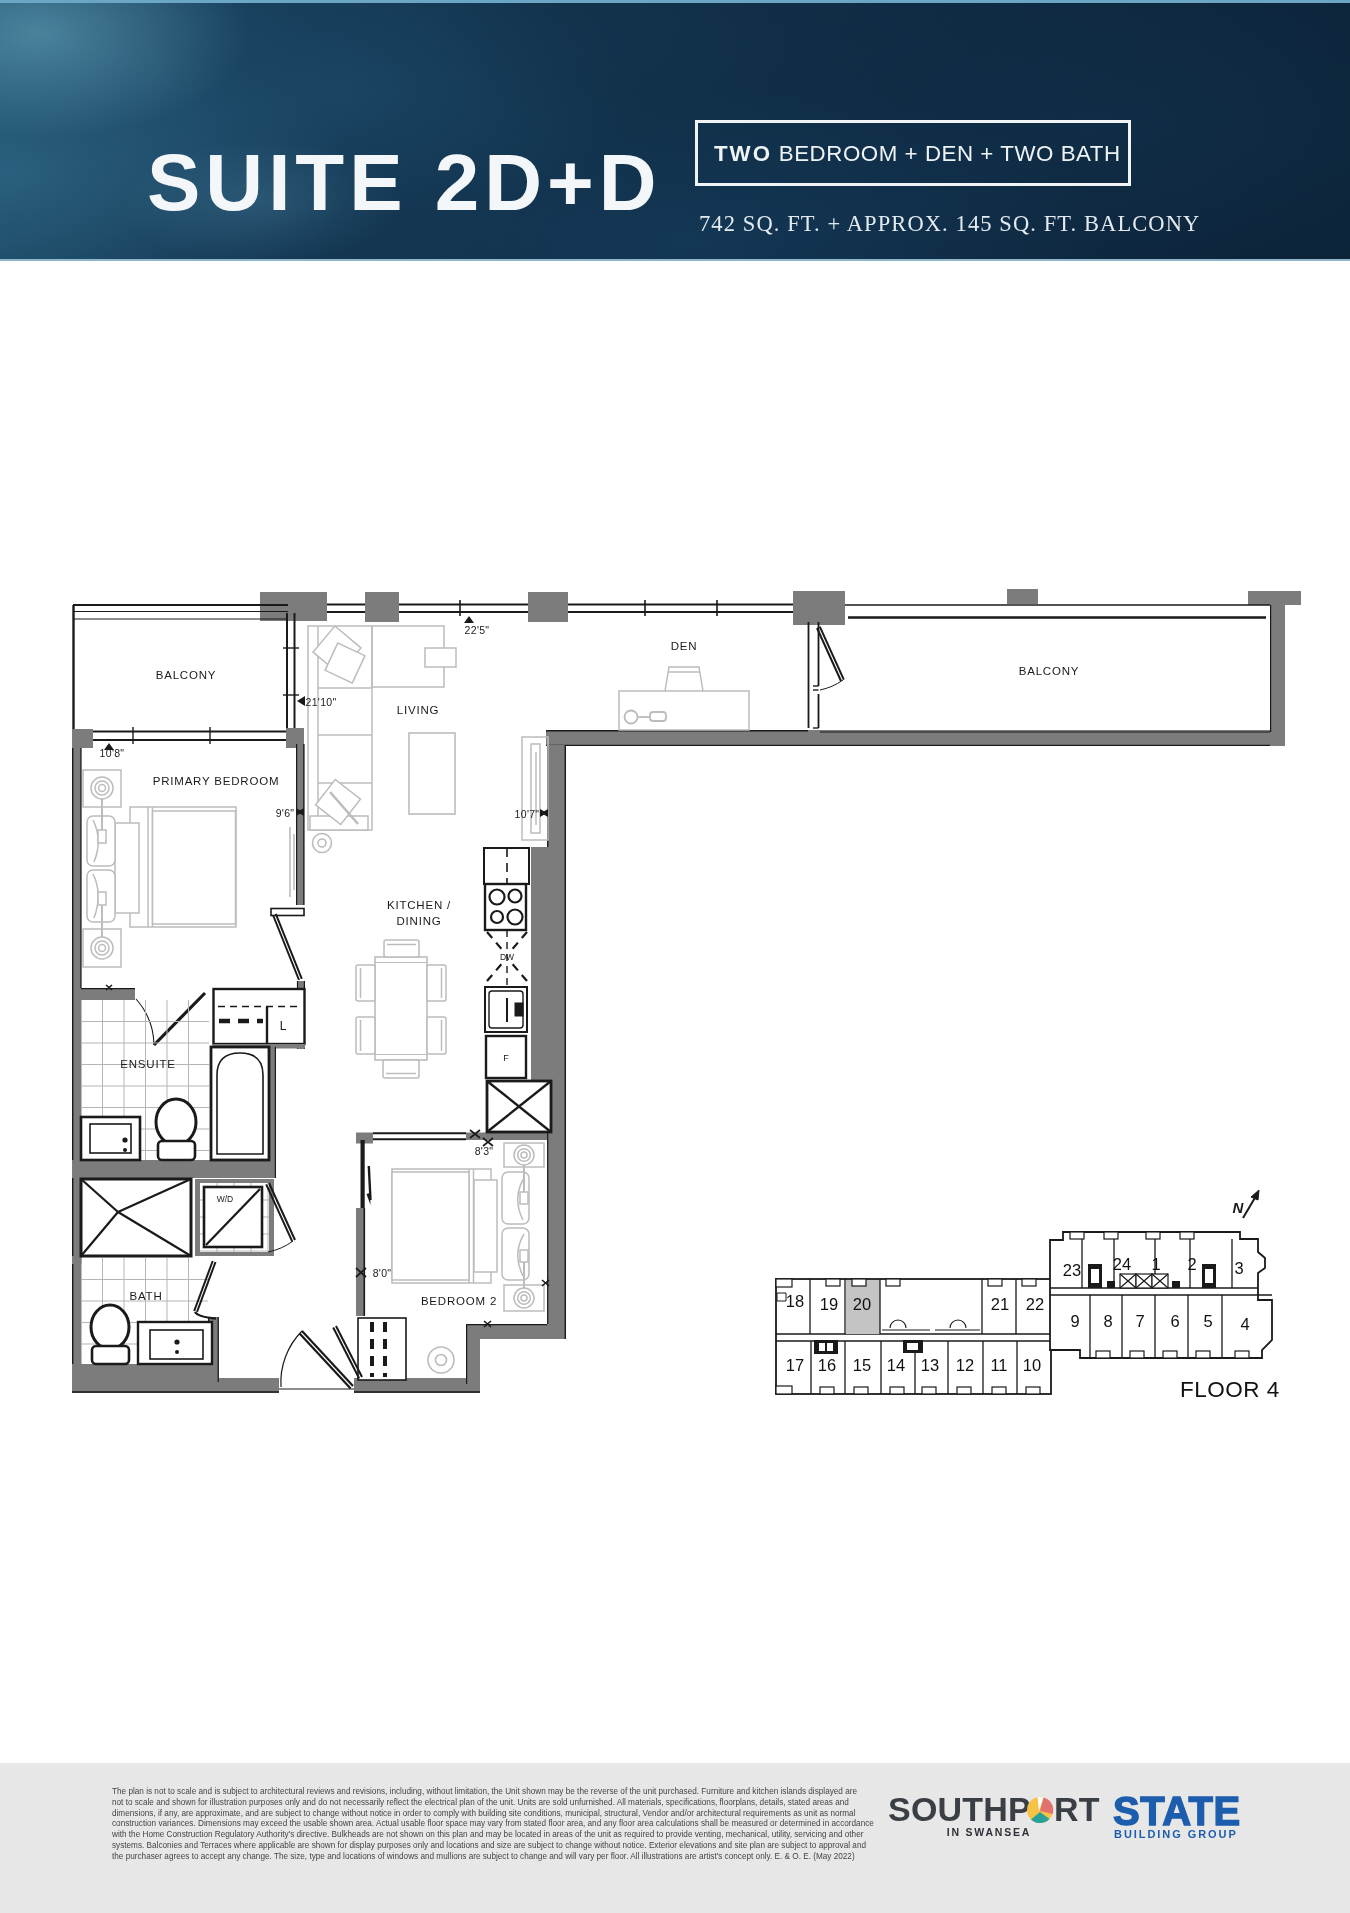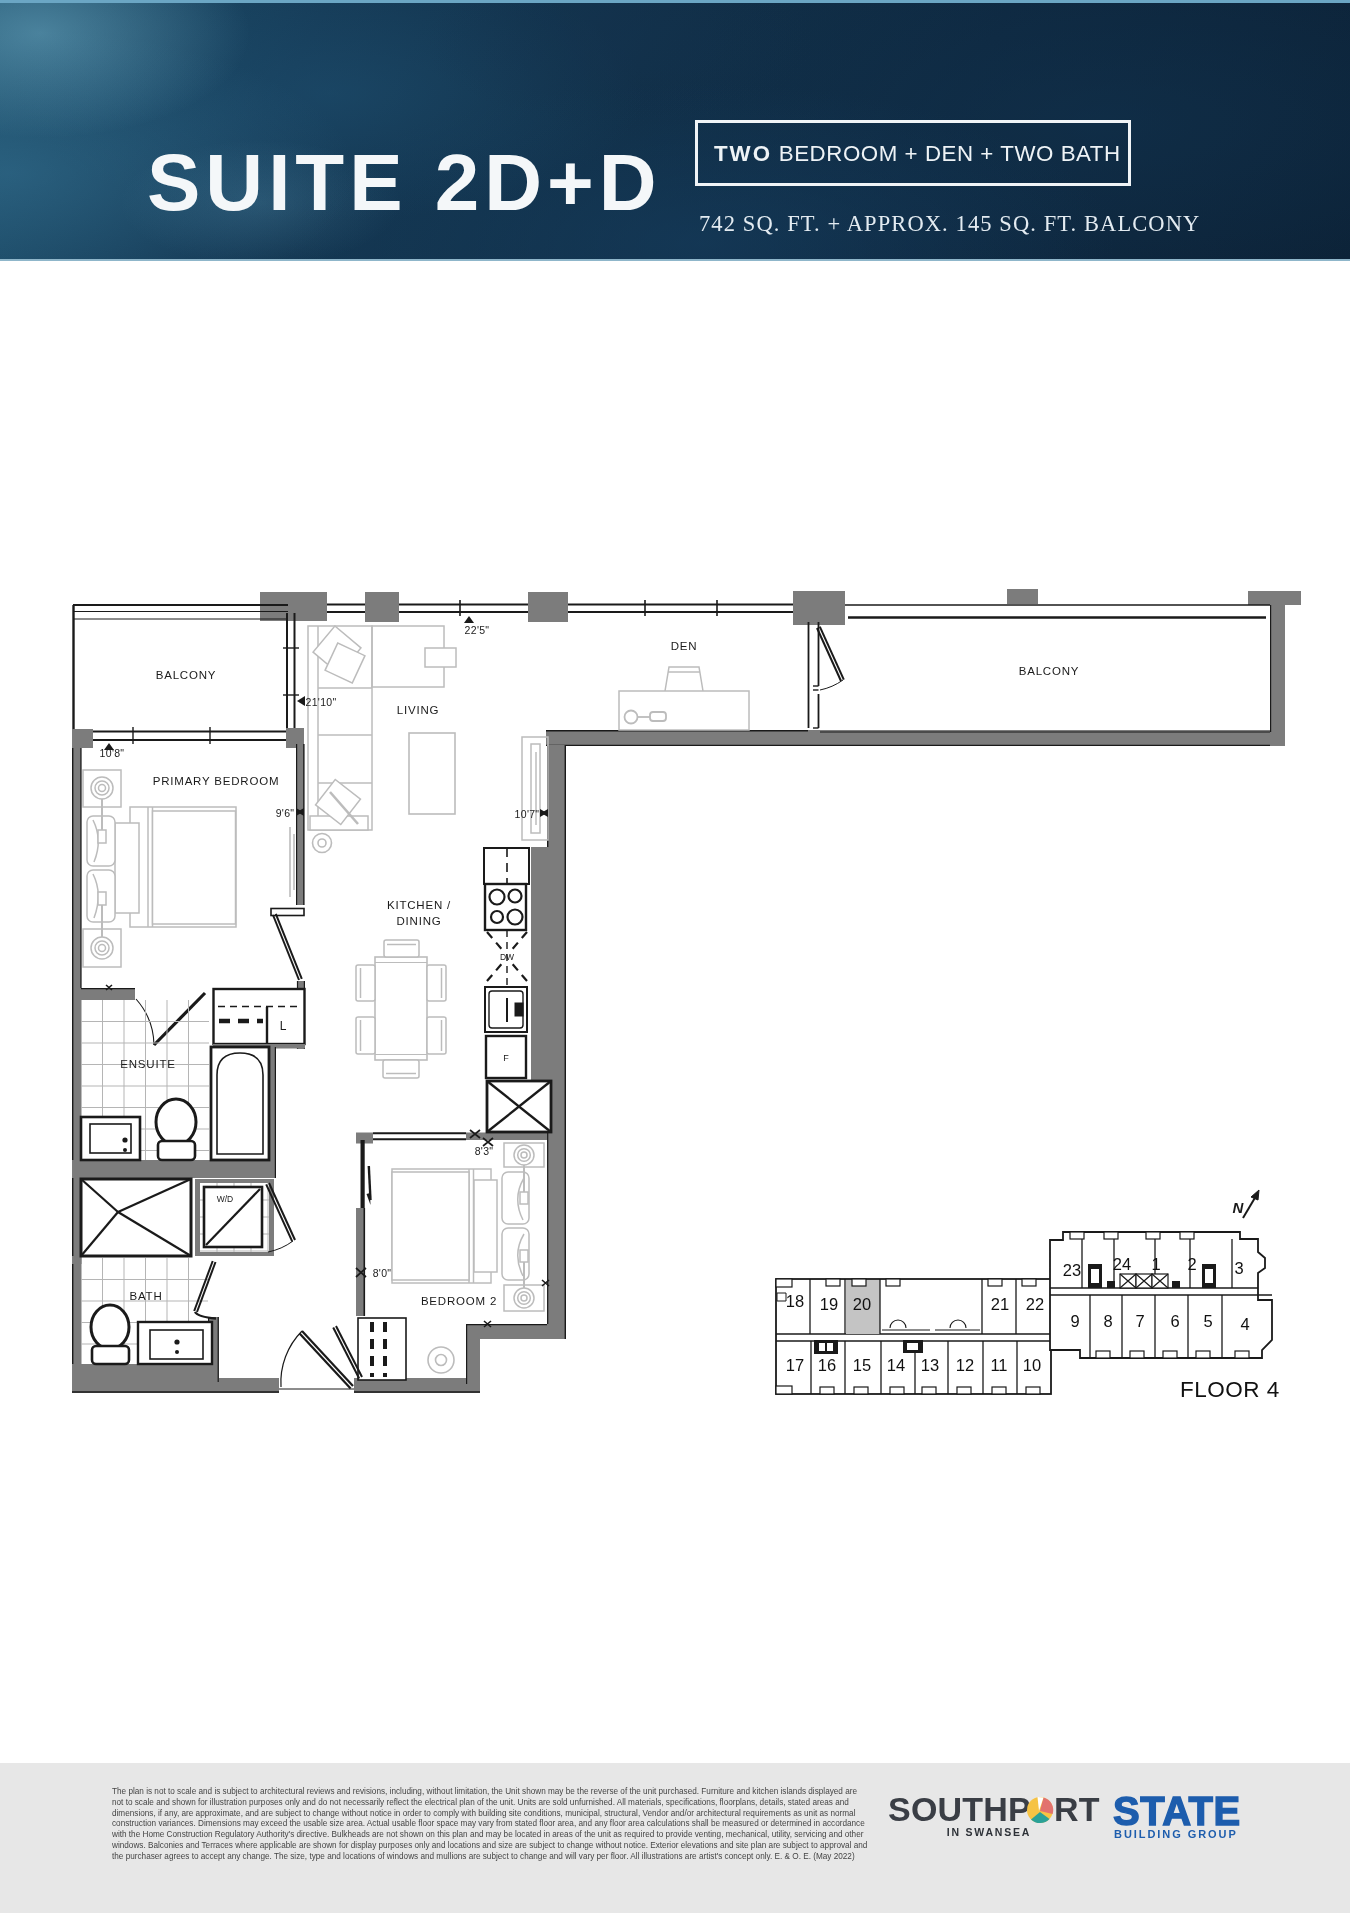--- a/index.html
+++ b/index.html
@@ -35,23 +35,23 @@
 <div id="infoline"><b>TWO</b> BEDROOM + DEN + TWO BATH</div>
 
 <div id="sqft">742 SQ. FT. + APPROX.  145 SQ. FT. BALCONY</div>
 
 <div id="footband"></div>
 
 <div id="disc">
 <div class="dl">The plan is not to scale and is subject to architectural reviews and revisions, including, without limitation, the Unit shown may be the reverse of the unit purchased. Furniture and kitchen islands displayed are</div>
 <div class="dl">not to scale and shown for illustration purposes only and do not necessarily reflect the electrical plan of the unit. Units are sold unfurnished. All materials, specifications, floorplans, details, stated areas and</div>
 <div class="dl">dimensions, if any, are approximate, and are subject to change without notice in order to comply with building site conditions, municipal, structural, Vendor and/or architectural requirements as unit as normal</div>
-<div class="dl">construction variances. Dimensions may exceed the usable size area. Actual usable floor space may vary from stated floor area, and any floor area calculations shall be measured or determined in accordance</div>
+<div class="dl">construction variances. Dimensions may exceed the usable shown area. Actual usable floor space may vary from stated floor area, and any floor area calculations shall be measured or determined in accordance</div>
 <div class="dl">with the Home Construction Regulatory Authority's directive. Bulkheads are not shown on this plan and may be located in areas of the unit as required to provide venting, mechanical, utility, servicing and other</div>
-<div class="dl">windows. Balconies and Terraces where applicable are shown for display purposes only and locations and size are subject to change without notice. Exterior elevations and site plan are subject to approval and</div>
+<div class="dl">systems. Balconies and Terraces where applicable are shown for display purposes only and locations and size are subject to change without notice. Exterior elevations and site plan are subject to approval and</div>
 <div class="dl">the purchaser agrees to accept any change. The size, type and locations of windows and mullions are subject to change and will vary per floor. All illustrations are artist's concept only. E. &amp; O. E. (May 2022)</div>
 </div>
 <svg width="1350" height="1913" viewBox="0 0 1350 1913" style="position:absolute;left:0;top:0" xmlns="http://www.w3.org/2000/svg">
 
 <g>
       <rect x="72" y="729" width="9.5" height="664" fill="#7c7c7c"></rect>
       <line x1="72.7" y1="729" x2="72.7" y2="1393" stroke="#1a1a1a" stroke-width="1.4"></line>
       <line x1="80.9" y1="748" x2="80.9" y2="988" stroke="#1a1a1a" stroke-width="1.1"></line>
     </g>
 

